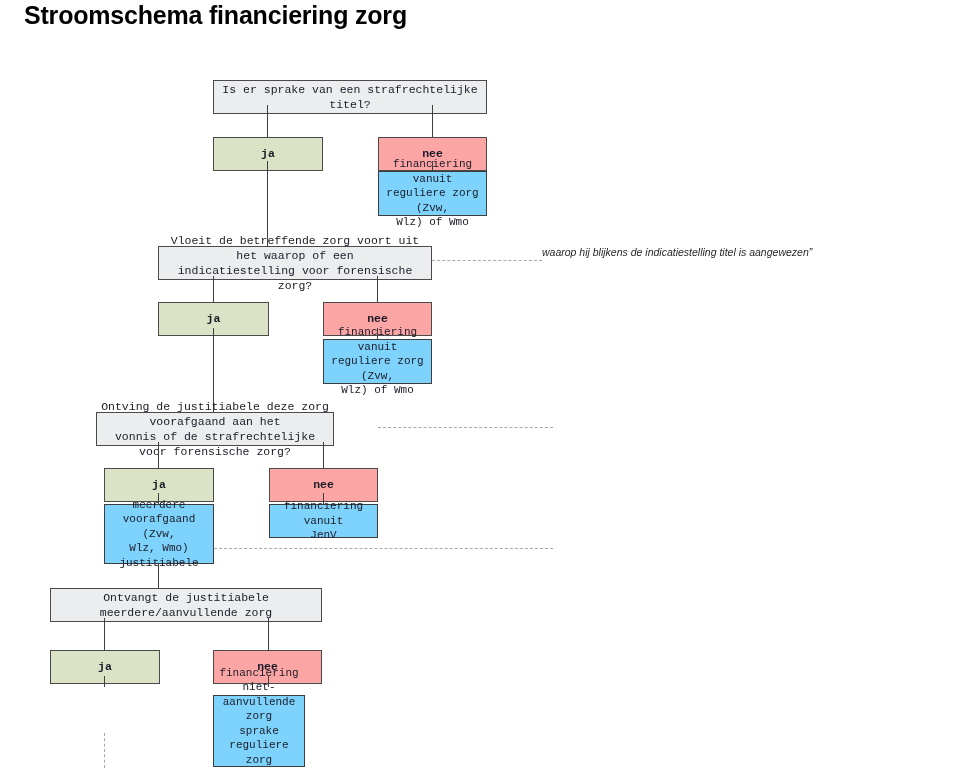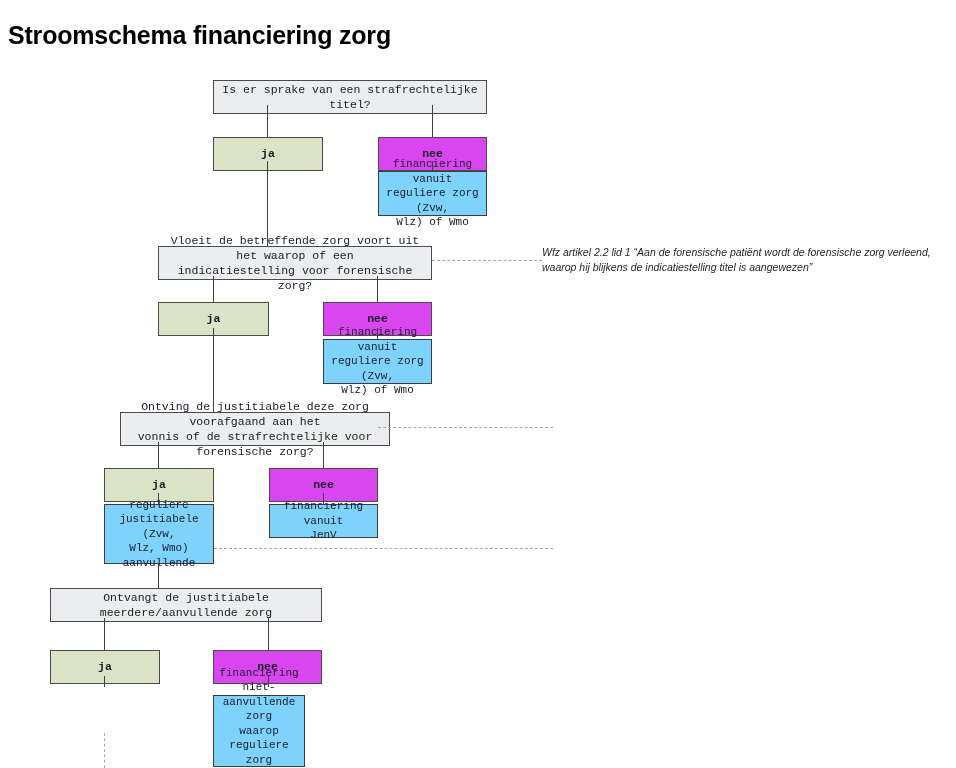--- a/index.html
+++ b/index.html
@@ -2,23 +2,23 @@
 <html><head>
 <meta charset="utf-8">
 <style>
   html,body{margin:0;padding:0;}
   body{
     width:956px;height:768px;background:#ffffff;
     font-family:"Liberation Sans",sans-serif;
     color:#1a1a1a;overflow:hidden;position:relative;
   }
   #page-title{
-    position:absolute;left:8px;top:1px;
+    position:absolute;left:24px;top:1px;
     font-size:25px;font-weight:bold;letter-spacing:-0.2px;
-    color:#000000;white-space:nowrap;margin-top:20px;
+    color:#000000;white-space:nowrap;
   }
   .flow{position:absolute;left:0;top:0;width:956px;height:768px;}
 
   .node{
     position:absolute;box-sizing:border-box;
     border:1px solid #595959;
     display:flex;align-items:center;justify-content:center;
     text-align:center;line-height:1.32;
     font-size:11px;color:#1b1b28;
     padding:16px 4px;
@@ -26,21 +26,21 @@
   }
   .decision{
     background:#ecedef;border-color:#4a4a4a;
     font-size:11.5px;
   }
   .branch-yes{
     background:#dbe3c6;border-color:#4a4a4a;
     font-weight:bold;font-size:11.5px;
   }
   .branch-no{
-    background:#d946ef;border-color:#4a4a4a;
+    background:#fca5a5;border-color:#4a4a4a;
     font-weight:bold;font-size:11.5px;
   }
   .result{background:#7dd3fc;border-color:#3d3d3d;}
   .result .lines{display:block;}
   .result .lines span{display:block;}
 
   .conn{position:absolute;background:#3f3f3f;}
   .conn.v{width:1px;}
 
   .dashed{
@@ -90,21 +90,20 @@
   <div class="node decision" style="left:158px;top:246px;width:274px;height:30px;">
     <span class="lines">
       <span style="display:block">Vloeit de betreffende zorg voort uit het waarop of een</span>
       <span style="display:block">indicatiestelling voor forensische zorg?</span>
     </span>
   </div>
 
   <div class="dashed" style="left:432px;top:260px;width:110px;"></div>
 
   <div class="note" style="left:542px;top:245px;width:410px;">
-    <span style="display:block">Wfz artikel 2.2 lid 1 “Aan de forensische patiënt wordt de forensische zorg verleend,</span>
     <span style="display:block">waarop hij blijkens de indicatiestelling titel is aangewezen”</span>
   </div>
 
   <div class="conn v" style="left:213px;top:276px;height:26px;"></div>
   <div class="conn v" style="left:377px;top:276px;height:26px;"></div>
 
   <div class="node branch-yes" style="left:158px;top:302px;width:111px;height:26px;">ja</div>
 
   <div class="node branch-no" style="left:323px;top:302px;width:109px;height:26px;">nee</div>
 
@@ -113,45 +112,45 @@
   <div class="node result" style="left:323px;top:339px;width:109px;height:45px;">
     <span class="lines">
       <span>financiering vanuit</span>
       <span>reguliere zorg (Zvw,</span>
       <span>Wlz) of Wmo</span>
     </span>
   </div>
 
   <div class="conn v" style="left:213px;top:328px;height:84px;"></div>
 
-  <div class="node decision" style="left:120px;top:412px;width:270px;height:30px;justify-content:flex-end;">
+  <div class="node decision" style="left:96px;top:412px;width:238px;height:30px;justify-content:flex-end;">
     <span class="lines">
       <span style="display:block">Ontving de justitiabele deze zorg voorafgaand aan het</span>
       <span style="display:block">vonnis of de strafrechtelijke voor forensische zorg?</span>
     </span>
   </div>
 
   <div class="dashed" style="left:378px;top:427px;width:175px;"></div>
 
   <div class="conn v" style="left:158px;top:442px;height:26px;"></div>
   <div class="conn v" style="left:323px;top:442px;height:26px;"></div>
 
   <div class="node branch-yes" style="left:104px;top:468px;width:110px;height:25px;">ja</div>
 
   <div class="node branch-no" style="left:269px;top:468px;width:109px;height:25px;">nee</div>
 
   <div class="conn v" style="left:158px;top:493px;height:11px;"></div>
   <div class="conn v" style="left:323px;top:493px;height:11px;"></div>
 
   <div class="node result" style="left:104px;top:504px;width:110px;height:60px;">
     <span class="lines">
-      <span>reguliere</span>
-      <span>justitiabele (Zvw,</span>
+      <span>meerdere</span>
+      <span>voorafgaand (Zvw,</span>
       <span>Wlz, Wmo)</span>
-      <span>aanvullende</span>
+      <span>justitiabele</span>
     </span>
   </div>
 
   <div class="node result" style="left:269px;top:504px;width:109px;height:32px;">
     <span class="lines">
       <span>financiering vanuit</span>
       <span>JenV</span>
     </span>
   </div>
 
@@ -173,20 +172,20 @@
   <div class="node branch-no" style="left:213px;top:650px;width:109px;height:26px;">nee</div>
 
   <div class="conn v" style="left:104px;top:676px;height:11px;"></div>
   <div class="conn v" style="left:268px;top:676px;height:11px;"></div>
 
 
   <div class="node result" style="left:213px;top:695px;width:92px;height:72px;">
     <span class="lines">
       <span>financiering niet-</span>
       <span>aanvullende zorg</span>
-      <span>waarop reguliere zorg</span>
+      <span>sprake reguliere zorg</span>
       <span>(Zvw, Wlz) of Wmo</span>
     </span>
   </div>
 
   <div class="dashed vert" style="left:104px;top:733px;height:35px;"></div>
 
 </div>
 
 </body></html>

